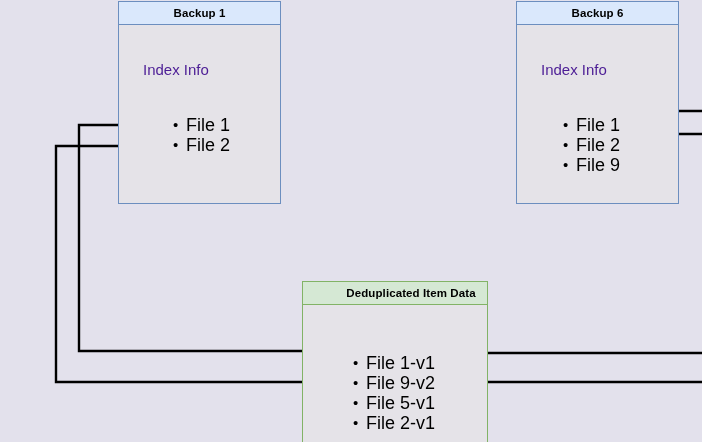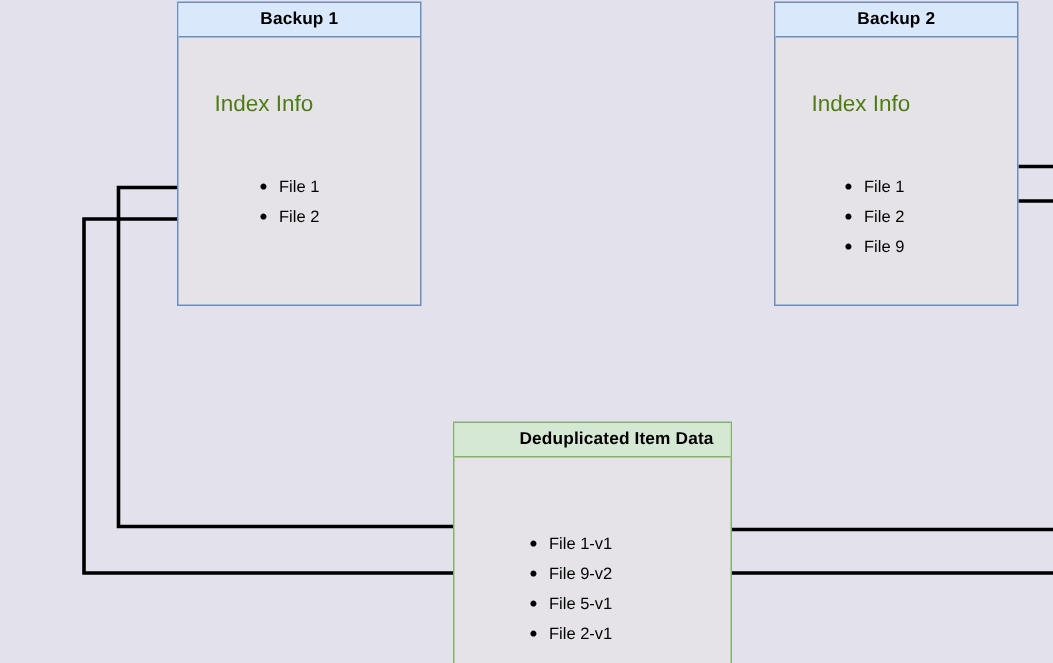--- a/index.html
+++ b/index.html
@@ -54,32 +54,32 @@
     border-bottom-color: #82b366;
     padding-left: 32px;
   }
   .node-body {
     position: relative;
     height: calc(100% - 23px);
   }
   .index-label {
     position: absolute;
     font-size: 15px;
-    color: #4d7c0f;
+    color: #4c1d95;
     white-space: nowrap;
   }
   ul.filelist {
     position: absolute;
     margin: 0;
     padding: 0 0 0 17px;
     list-style: none;
   }
   ul.filelist li {
     position: relative;
-    font-size: 11px;
+    font-size: 18px;
     line-height: 20px;
     color: #000000;
     white-space: nowrap;
     text-align: center;
   }
   ul.filelist li::before {
     content: "\2022";
     position: absolute;
     left: -13px;
     top: 0;
@@ -127,21 +127,21 @@
     <div class="node-body">
       <div class="index-label">Index Info</div>
       <ul class="filelist">
         <li>File 1</li>
         <li>File 2</li>
       </ul>
     </div>
   </div>
 
   <div class="node" id="backup2">
-    <div class="node-header">Backup 2</div>
+    <div class="node-header">Backup 6</div>
     <div class="node-body">
       <div class="index-label">Index Info</div>
       <ul class="filelist">
         <li>File 1</li>
         <li>File 2</li>
         <li>File 9</li>
       </ul>
     </div>
   </div>
 

